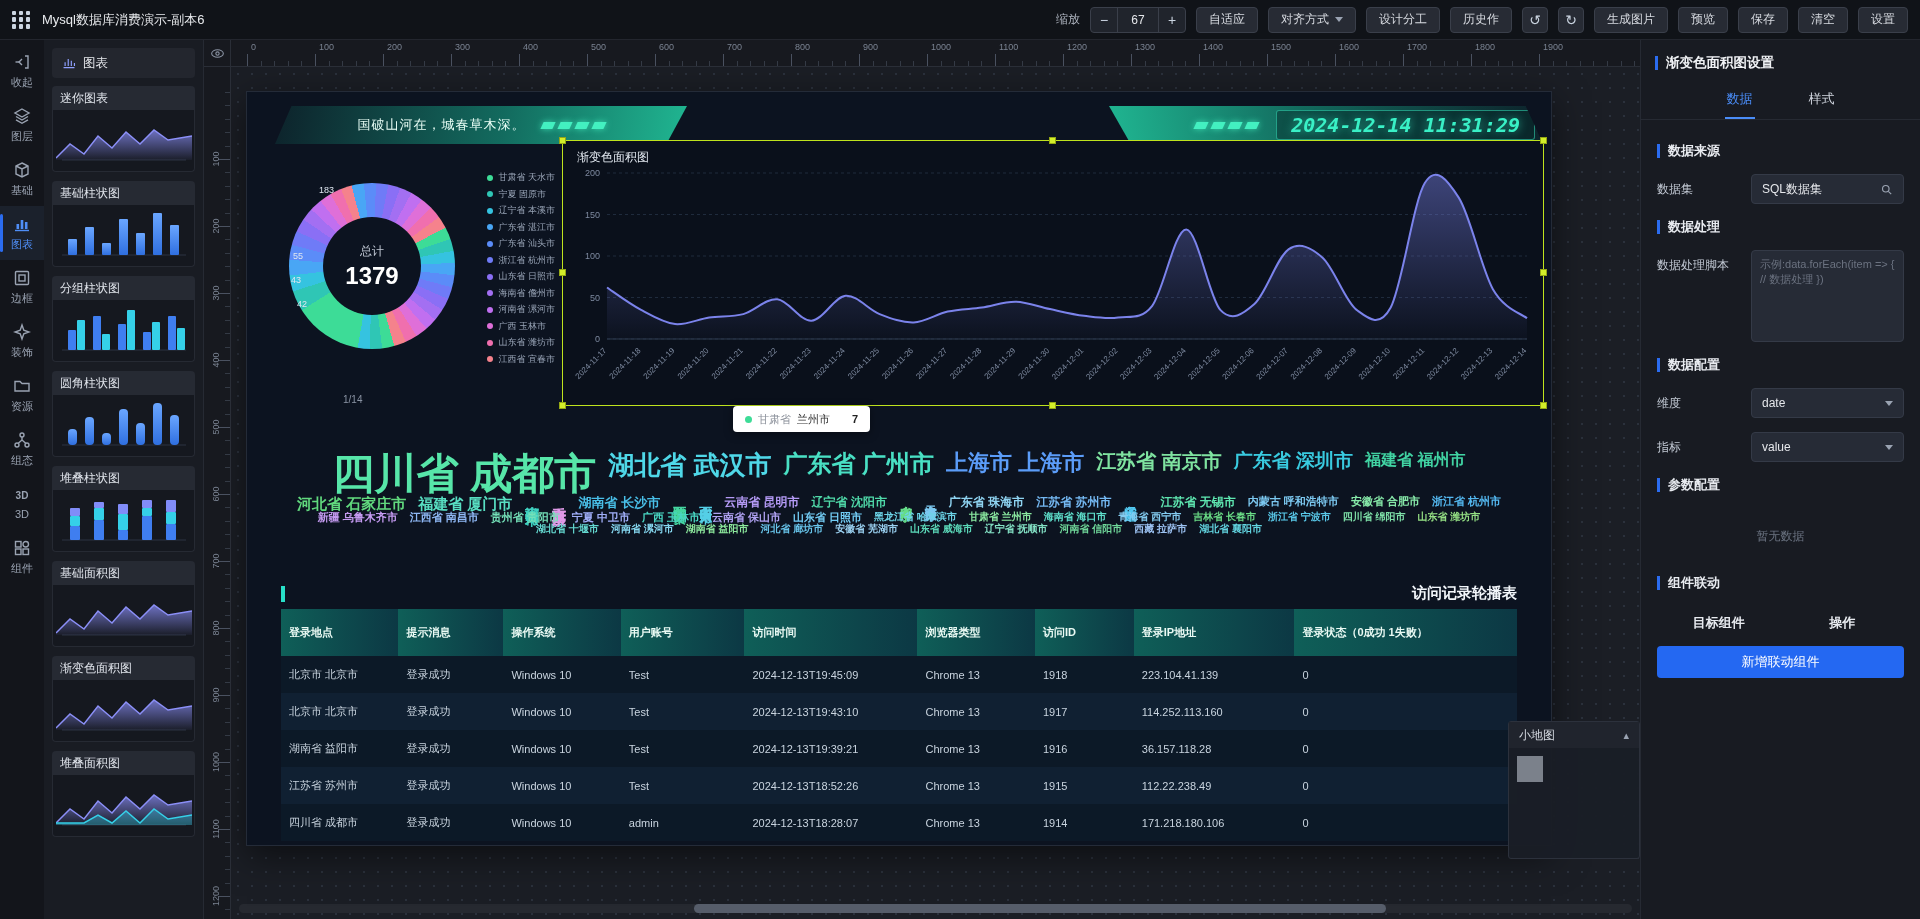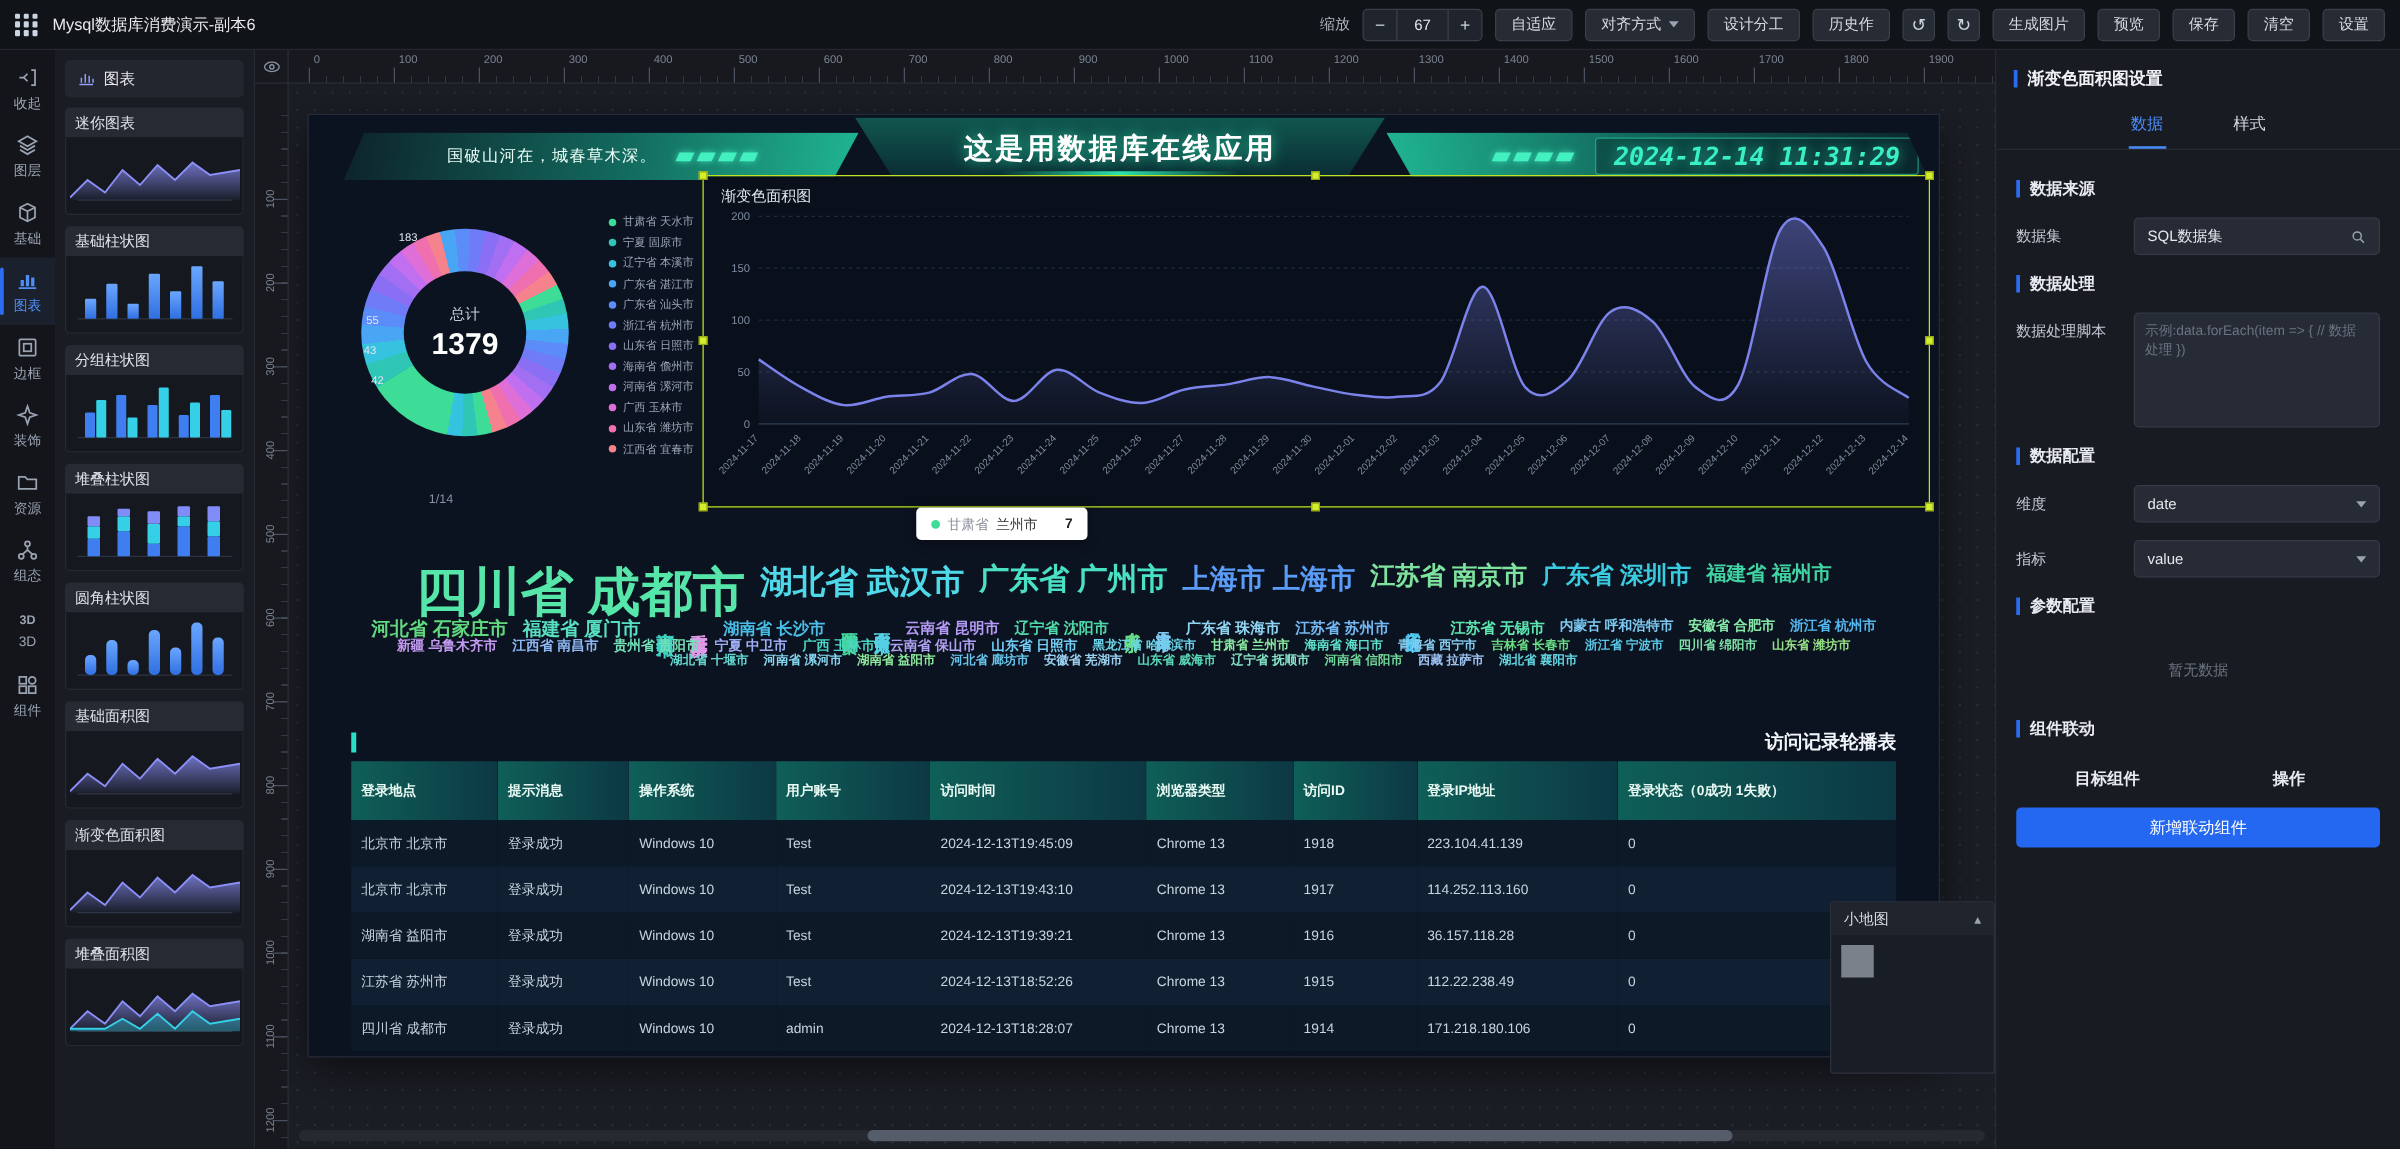--- a/index.html
+++ b/index.html
@@ -125,21 +125,21 @@
   .minimap-header { height:26px; display:flex; align-items:center; justify-content:space-between; padding:0 10px; background:#20242d; font-size:12px; color:#d7dce4; cursor:pointer; }
   .minimap-header .chev { color:#9aa3b2; font-size:11px; }
   .minimap-body { position:relative; height:110px; }
   .minimap-viewport { position:absolute; left:8px; top:8px; width:26px; height:26px; background:#8d939e; opacity:.85; cursor:grab; }
 
   
   .hscroll { position:absolute; left:8px; right:8px; bottom:6px; height:9px; border-radius:5px; background:rgba(255,255,255,.05); z-index:5; }
   .hscroll-thumb { position:absolute; left:455px; width:692px; top:0; bottom:0; border-radius:5px; background:#565d6a; cursor:grab; }
 
   
-  .right-panel { width:324px; background:#181b22; border-left:1px solid #262a33; display:flex; flex-direction:column; overflow:hidden; }
+  .right-panel { width:280px; background:#181b22; border-left:1px solid #262a33; display:flex; flex-direction:column; overflow:hidden; }
   .accent-bar { width:3px; height:14px; background:#2b6cf0; flex:none; }
   .rp-title { padding:14px 14px 12px; display:flex; align-items:center; gap:8px; font-size:13.5px; font-weight:bold; color:#f0f2f5; }
   .rp-tabs { display:flex; justify-content:center; gap:52px; border-bottom:1px solid #262a33; }
   .rp-tab { font-size:13px; color:#d2d7e0; padding:6px 2px 9px; cursor:pointer; border-bottom:2px solid transparent; }
   .rp-tab.active { color:#4a8df8; border-bottom-color:#4a8df8; }
   .rp-body { padding:12px 16px; flex:1; overflow:hidden; }
   .rp-sec { display:flex; align-items:center; gap:8px; margin:10px 0 14px; font-size:13px; font-weight:bold; color:#e8ebf0; }
   .rp-row { display:flex; margin-bottom:14px; }
   .rp-label { width:94px; font-size:12px; color:#c2c9d4; padding-top:7px; flex:none; }
   .ctl { flex:1; height:30px; background:#262b36; border:1px solid #343a47; border-radius:4px; display:flex; align-items:center; justify-content:space-between; padding:0 10px; font-size:12px; color:#e5e7eb; cursor:pointer; }
@@ -369,20 +369,45 @@
               <rect x="62" y="20" width="8" height="26" rx="1" fill="#3f7ef0"></rect>
               <rect x="71" y="6" width="8" height="40" rx="1" fill="#35d0e8"></rect>
               <rect x="87" y="28" width="8" height="18" rx="1" fill="#3f7ef0"></rect>
               <rect x="96" y="18" width="8" height="28" rx="1" fill="#35d0e8"></rect>
               <rect x="112" y="12" width="8" height="34" rx="1" fill="#3f7ef0"></rect>
               <rect x="121" y="24" width="8" height="22" rx="1" fill="#35d0e8"></rect>
             </svg>
           </div>
         </div>
         <div class="lp-item">
+          <div class="lp-item-title">圆角柱状图</div>
+          <div class="lp-thumb">
+            <svg width="136" height="54" viewBox="0 0 136 54">
+              <defs>
+    <linearGradient id="gb4" x1="0" y1="0" x2="0" y2="1">
+                  <stop offset="0" stop-color="#6aa6ff"></stop>
+                  <stop offset="1" stop-color="#2f6fe0"></stop>
+                </linearGradient>
+    <linearGradient id="ga4" x1="0" y1="0" x2="0" y2="1">
+                  <stop offset="0" stop-color="rgba(139,143,247,.75)"></stop>
+                  <stop offset="1" stop-color="rgba(139,143,247,.05)"></stop>
+                </linearGradient>
+    </defs>
+              <line x1="6" y1="46" x2="130" y2="46" stroke="#2c3342"></line>
+              <rect x="12" y="30" width="9" height="16" rx="4" fill="url(#gb4)"></rect>
+              <rect x="29" y="18" width="9" height="28" rx="4" fill="url(#gb4)"></rect>
+              <rect x="46" y="34" width="9" height="12" rx="4" fill="url(#gb4)"></rect>
+              <rect x="63" y="10" width="9" height="36" rx="4" fill="url(#gb4)"></rect>
+              <rect x="80" y="24" width="9" height="22" rx="4" fill="url(#gb4)"></rect>
+              <rect x="97" y="4" width="9" height="42" rx="4" fill="url(#gb4)"></rect>
+              <rect x="114" y="16" width="9" height="30" rx="4" fill="url(#gb4)"></rect>
+            </svg>
+          </div>
+        </div>
+        <div class="lp-item">
           <div class="lp-item-title">堆叠柱状图</div>
           <div class="lp-thumb">
             <svg width="136" height="54" viewBox="0 0 136 54">
               <defs>
     <linearGradient id="gb3" x1="0" y1="0" x2="0" y2="1">
                   <stop offset="0" stop-color="#6aa6ff"></stop>
                   <stop offset="1" stop-color="#2f6fe0"></stop>
                 </linearGradient>
     <linearGradient id="ga3" x1="0" y1="0" x2="0" y2="1">
                   <stop offset="0" stop-color="rgba(139,143,247,.75)"></stop>
@@ -402,45 +427,20 @@
               <rect x="86" y="22" width="10" height="24" rx="1" fill="#3f7ef0"></rect>
               <rect x="86" y="14" width="10" height="8" rx="1" fill="#35d0e8"></rect>
               <rect x="86" y="6" width="10" height="8" rx="1" fill="#818cf8"></rect>
               <rect x="110" y="30" width="10" height="16" rx="1" fill="#3f7ef0"></rect>
               <rect x="110" y="18" width="10" height="12" rx="1" fill="#35d0e8"></rect>
               <rect x="110" y="6" width="10" height="12" rx="1" fill="#818cf8"></rect>
             </svg>
           </div>
         </div>
         <div class="lp-item">
-          <div class="lp-item-title">圆角柱状图</div>
-          <div class="lp-thumb">
-            <svg width="136" height="54" viewBox="0 0 136 54">
-              <defs>
-    <linearGradient id="gb4" x1="0" y1="0" x2="0" y2="1">
-                  <stop offset="0" stop-color="#6aa6ff"></stop>
-                  <stop offset="1" stop-color="#2f6fe0"></stop>
-                </linearGradient>
-    <linearGradient id="ga4" x1="0" y1="0" x2="0" y2="1">
-                  <stop offset="0" stop-color="rgba(139,143,247,.75)"></stop>
-                  <stop offset="1" stop-color="rgba(139,143,247,.05)"></stop>
-                </linearGradient>
-    </defs>
-              <line x1="6" y1="46" x2="130" y2="46" stroke="#2c3342"></line>
-              <rect x="12" y="30" width="9" height="16" rx="4" fill="url(#gb4)"></rect>
-              <rect x="29" y="18" width="9" height="28" rx="4" fill="url(#gb4)"></rect>
-              <rect x="46" y="34" width="9" height="12" rx="4" fill="url(#gb4)"></rect>
-              <rect x="63" y="10" width="9" height="36" rx="4" fill="url(#gb4)"></rect>
-              <rect x="80" y="24" width="9" height="22" rx="4" fill="url(#gb4)"></rect>
-              <rect x="97" y="4" width="9" height="42" rx="4" fill="url(#gb4)"></rect>
-              <rect x="114" y="16" width="9" height="30" rx="4" fill="url(#gb4)"></rect>
-            </svg>
-          </div>
-        </div>
-        <div class="lp-item">
           <div class="lp-item-title">基础面积图</div>
           <div class="lp-thumb">
             <svg width="136" height="54" viewBox="0 0 136 54">
               <defs>
     <linearGradient id="gb5" x1="0" y1="0" x2="0" y2="1">
                   <stop offset="0" stop-color="#6aa6ff"></stop>
                   <stop offset="1" stop-color="#2f6fe0"></stop>
                 </linearGradient>
     <linearGradient id="ga5" x1="0" y1="0" x2="0" y2="1">
                   <stop offset="0" stop-color="rgba(139,143,247,.75)"></stop>
@@ -610,24 +610,20 @@
       <div class="artboard">
 
         <div class="wing-left">
           <span class="poem">国破山河在，城春草木深。</span>
           <span class="dashes">
               <i></i>
               <i></i>
               <i></i>
               <i></i>
             </span>
-        </div>
-        <div class="banner-center">
-          <div class="banner-title">这是用数据库在线应用</div>
-          <div class="banner-underline"></div>
         </div>
         <div class="wing-right">
           <span class="dashes">
               <i></i>
               <i></i>
               <i></i>
               <i></i>
             </span>
           <span class="clock">2024-12-14 11:31:29</span>
         </div>

